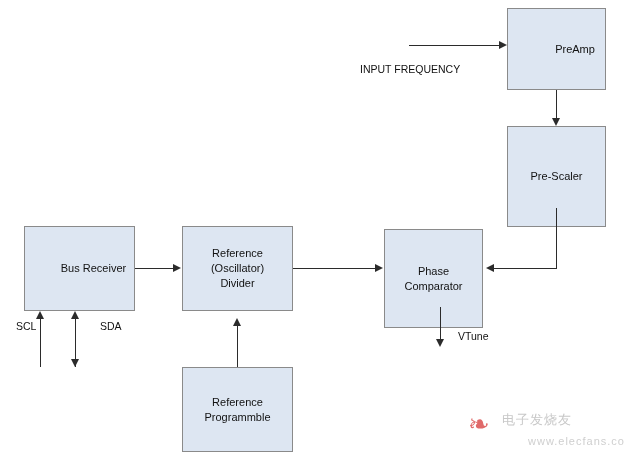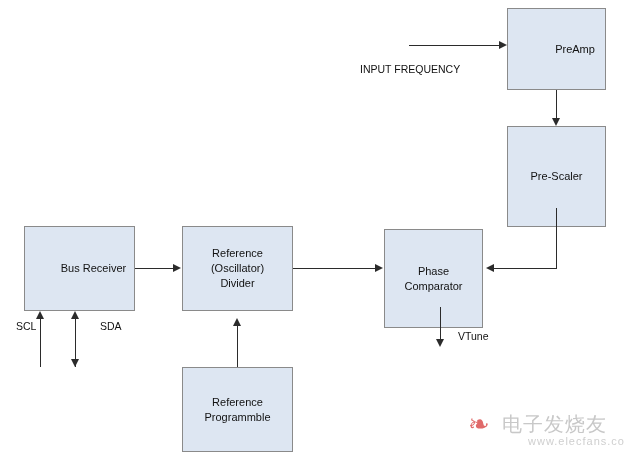--- a/index.html
+++ b/index.html
@@ -77,21 +77,21 @@
     right: 6px;
     bottom: 4px;
     width: 150px;
     height: 60px;
     pointer-events: none;
   }
   #wm-text {
     position: absolute;
     left: 34px;
     top: 6px;
-    font-size: 20px;
+    font-size: 13px;
     color: #c8c8c8;
     letter-spacing: 1px;
     font-family: "DejaVu Sans", sans-serif;
   }
   #wm-url {
     position: absolute;
     left: 60px;
     top: 30px;
     font-size: 11px;
     color: #cfcfcf;

